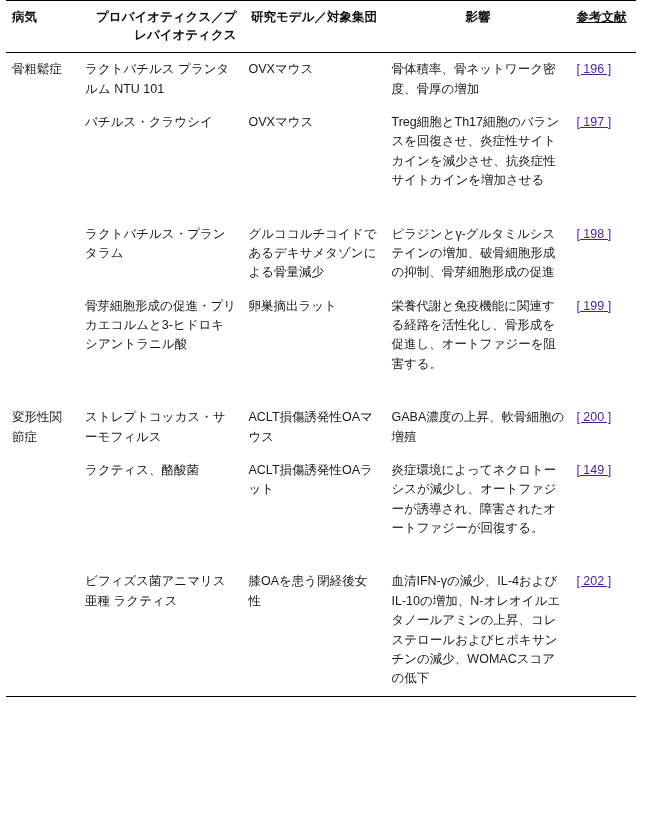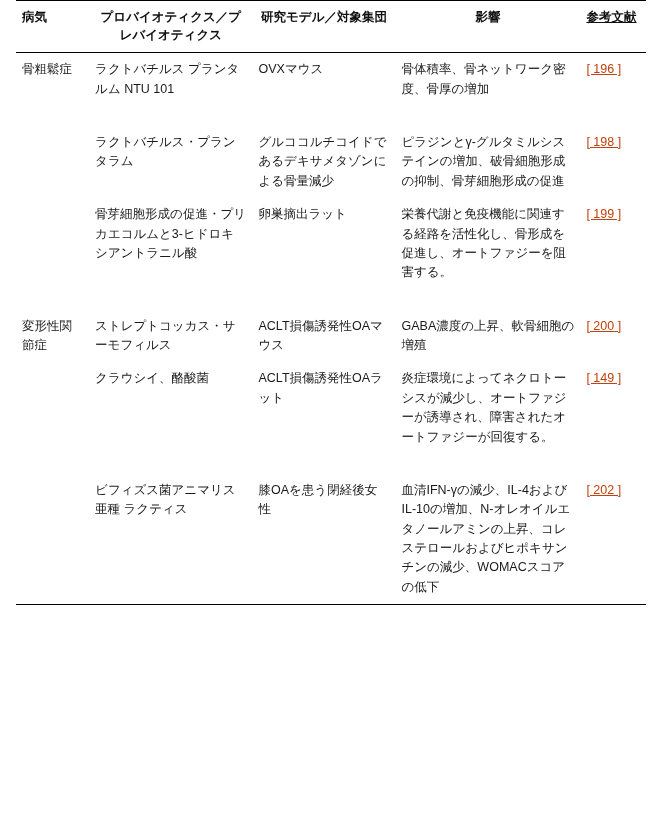--- a/index.html
+++ b/index.html
@@ -12,21 +12,21 @@
     height: 814px;
     font-family: "Liberation Serif", serif;
     color: #1a1a1a;
     overflow: hidden;
   }
   .page {
     position: relative;
     width: 650px;
     height: 586px;
     box-sizing: border-box;
-    padding: 0 16px;
+    padding: 0 6px;
   }
   table.tbl {
     width: 630px;
     border-collapse: collapse;
     table-layout: fixed;
     font-size: 12.5px;
   }
   table.tbl thead th {
     font-weight: bold;
     text-align: center;
@@ -55,21 +55,21 @@
     color: #1a1a1a;
   }
   td.disease {
     white-space: normal;
   }
   td.refcell {
     text-align: left;
     white-space: nowrap;
   }
   .ref {
-    color: #c2410c;
+    color: #4c1d95;
     text-decoration: underline;
     cursor: pointer;
     margin-top: 20px;
   }
   col.c1 { width: 68px; }
   col.c2 { width: 152px; }
   col.c3 { width: 133px; }
   col.c4 { width: 172px; }
   col.c5 { width: 61px; }
   .spacer-row td { padding: 0; height: 6px; }
@@ -82,33 +82,40 @@
     <colgroup>
       <col class="c1">
         <col class="c2">
         <col class="c3">
         <col class="c4">
         <col class="c5">
     </colgroup>
     <thead>
       <tr class="rule-top rule-head">
         <th class="rule-top rule-head" style="text-align:left;">病気</th>
-        <th class="rule-top rule-head" style="text-align:center;">プロバイオティクス／プレバイオティクス</th>
+        <th class="rule-top rule-head" style="text-align:right;">プロバイオティクス／プレバイオティクス</th>
         <th class="rule-top rule-head">研究モデル／対象集団</th>
         <th class="rule-top rule-head">影響</th>
         <th class="rule-top rule-head" style="text-align:left;text-decoration:underline;">参考文献</th>
       </tr>
     </thead>
     <tbody>
       <tr>
         <td class="disease">骨粗鬆症</td>
         <td>ラクトバチルス プランタルム NTU 101</td>
         <td>OVXマウス</td>
         <td>骨体積率、骨ネットワーク密度、骨厚の増加</td>
         <td class="refcell"><span class="ref">[ 196 ]</span></td>
+      </tr>
+      <tr>
+        <td class="disease"></td>
+        <td>バチルス・クラウシイ</td>
+        <td>OVXマウス</td>
+        <td>Treg細胞とTh17細胞のバランスを回復させ、炎症性サイトカインを減少させ、抗炎症性サイトカインを増加させる</td>
+        <td class="refcell"><span class="ref">[ 197 ]</span></td>
       </tr>
       <tr class="spacer-row">
           <td colspan="5"></td>
         </tr>
       <tr>
         <td class="disease"></td>
         <td>ラクトバチルス・プランタラム</td>
         <td>グルココルチコイドであるデキサメタゾンによる骨量減少</td>
         <td>ピラジンとγ-グルタミルシステインの増加、破骨細胞形成の抑制、骨芽細胞形成の促進</td>
         <td class="refcell"><span class="ref">[ 198 ]</span></td>
@@ -125,21 +132,21 @@
         </tr>
       <tr>
         <td class="disease">変形性関節症</td>
         <td>ストレプトコッカス・サーモフィルス</td>
         <td>ACLT損傷誘発性OAマウス</td>
         <td>GABA濃度の上昇、軟骨細胞の増殖</td>
         <td class="refcell"><span class="ref">[ 200 ]</span></td>
       </tr>
       <tr>
         <td class="disease"></td>
-        <td>クラウシイ、酪酸菌</td>
+        <td>ラクティス、酪酸菌</td>
         <td>ACLT損傷誘発性OAラット</td>
         <td>炎症環境によってネクロトーシスが減少し、オートファジーが誘導され、障害されたオートファジーが回復する。</td>
         <td class="refcell"><span class="ref">[ 149 ]</span></td>
       </tr>
       <tr class="spacer-row">
           <td colspan="5"></td>
         </tr>
       <tr>
         <td class="disease rule-bottom"></td>
         <td class="rule-bottom">ビフィズス菌アニマリス亜種 ラクティス</td>

